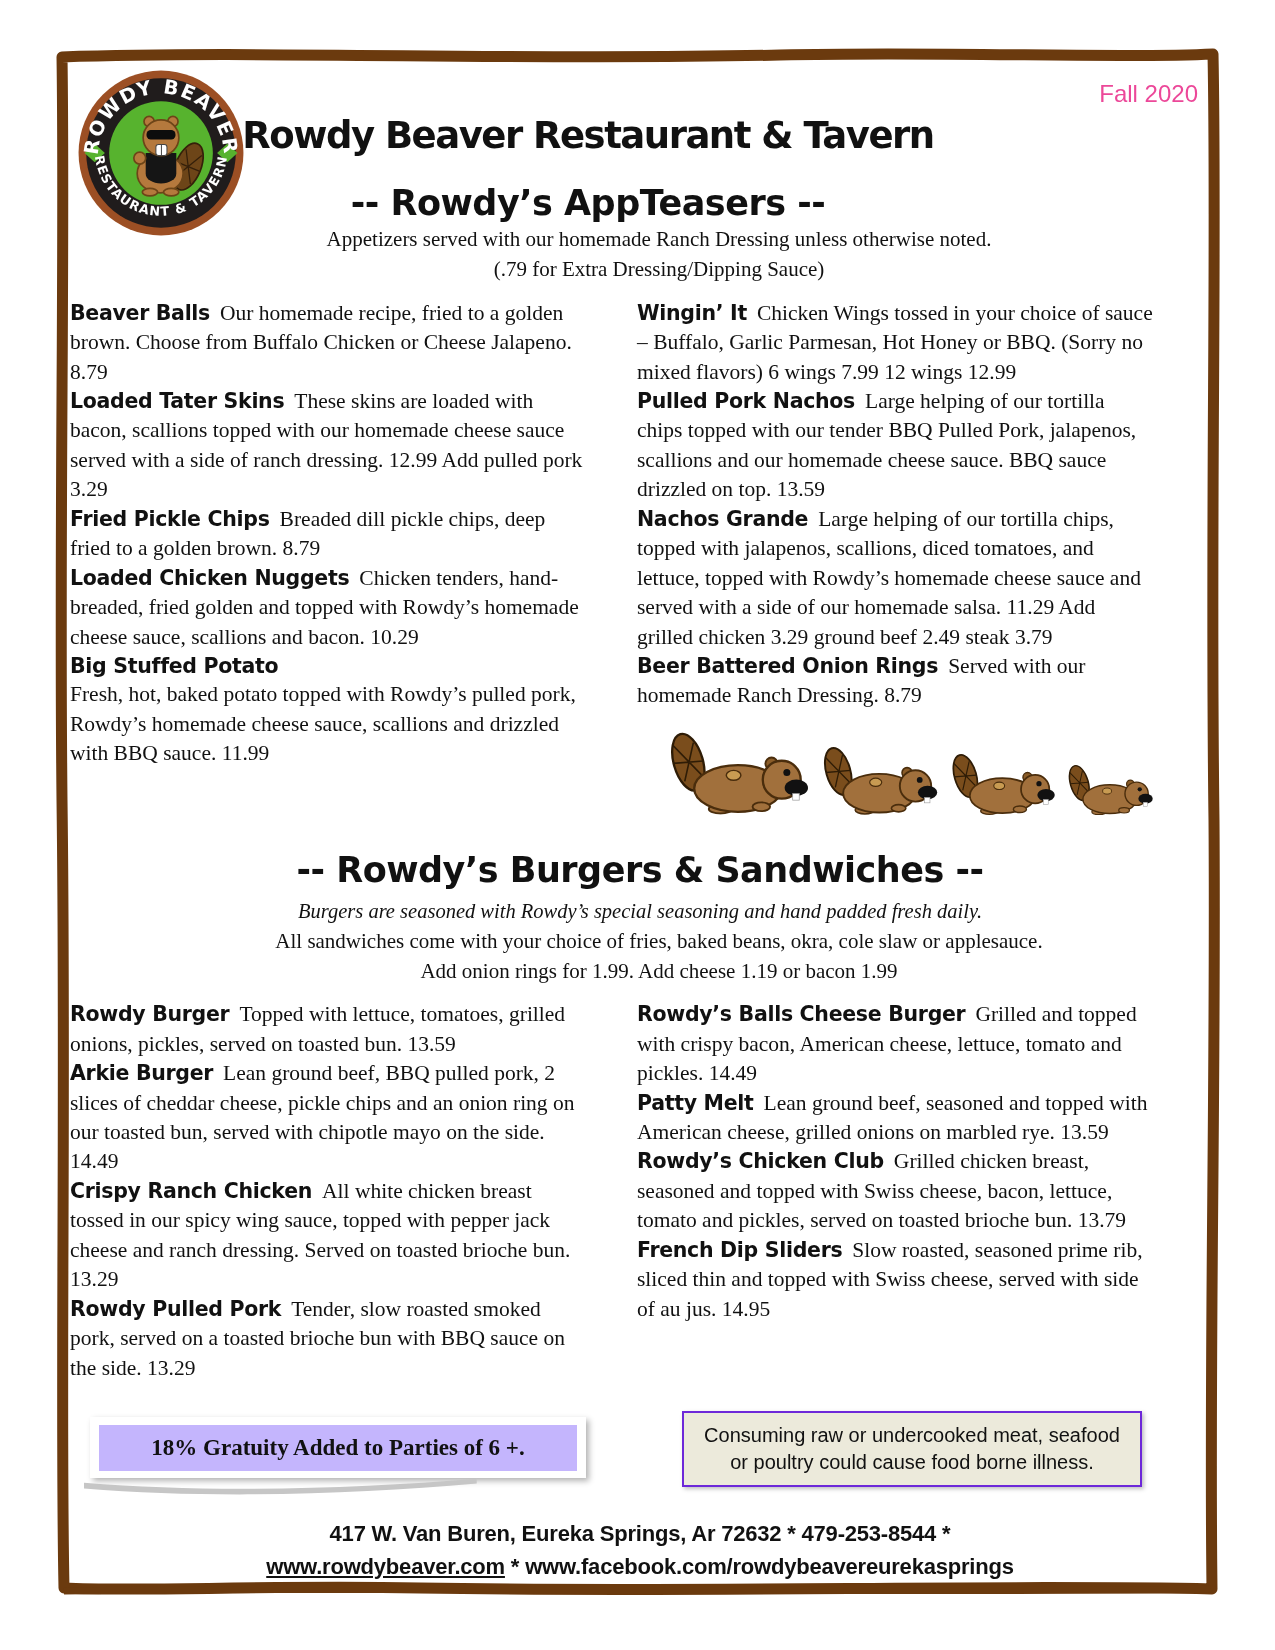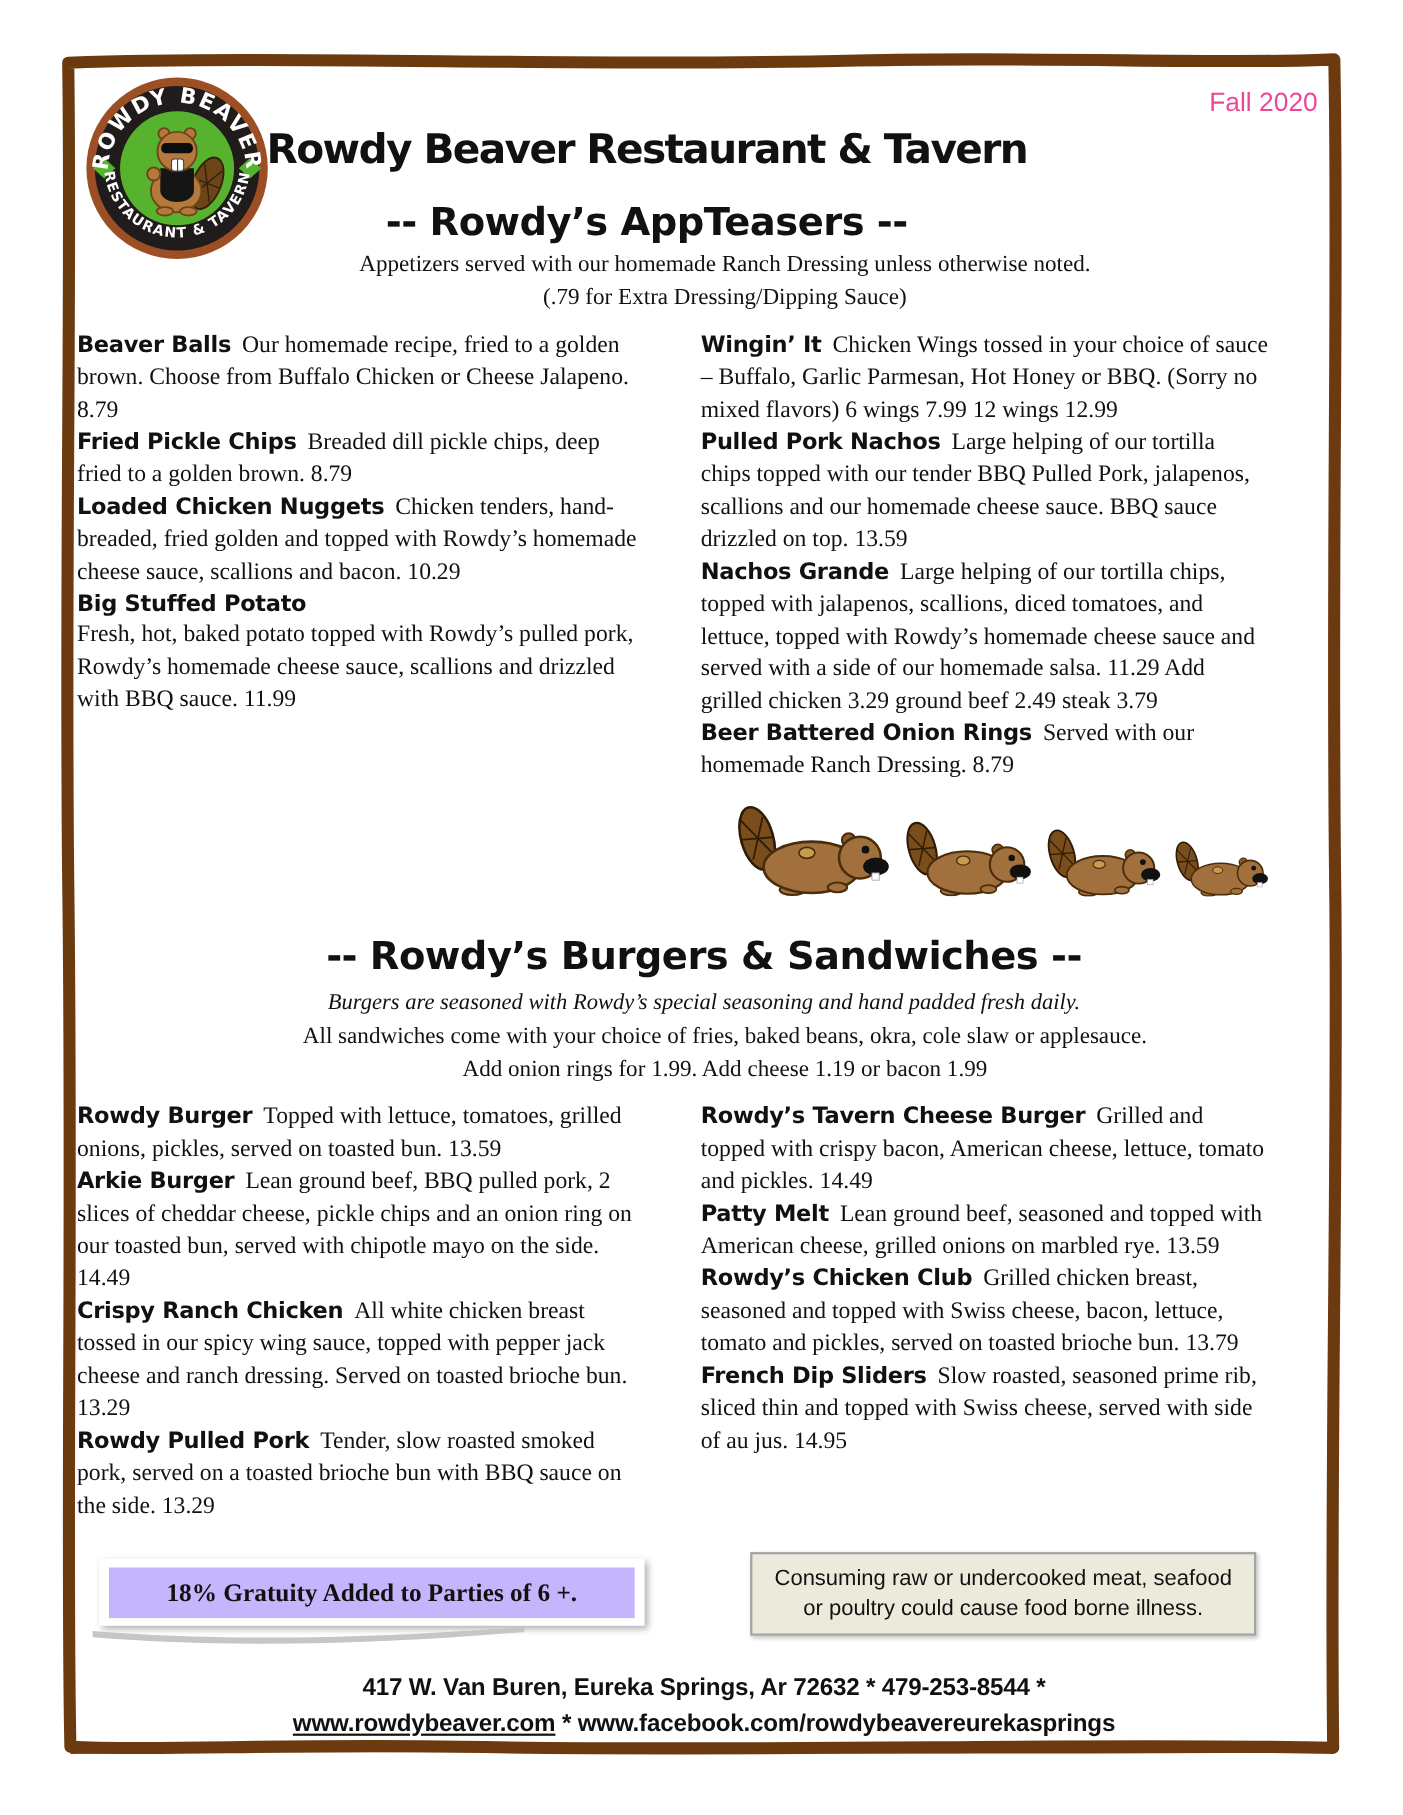--- a/index.html
+++ b/index.html
@@ -25,21 +25,21 @@
          letter-spacing:-0.3px;margin-right:10px;}
   .item.block .iname{display:block;margin-right:0;}
   .beaver-row{display:flex;align-items:flex-end;gap:8px;margin:12px 0 0 28px;}
   .bottom-row{display:flex;justify-content:space-between;margin-top:34px;align-items:flex-start;}
   .gratuity{position:relative;margin-left:20px;width:478px;background:#fff;
             padding:8px 9px 7px;box-shadow:3px 3px 6px rgba(0,0,0,0.3);}
   .gratuity-pink{background:#c4b5fd;text-align:center;padding:10px 4px;
                  font-family:"Liberation Serif",serif;font-weight:bold;font-size:23px;}
   .swoosh{position:absolute;left:-6px;right:-10px;bottom:-17px;height:18px;width:auto;}
   .warning{width:432px;margin-right:68px;margin-top:-6px;background:#eceadb;
-           border:2px solid #a3a3a3;box-shadow:2px 2px 4px rgba(0,0,0,0.25);
+           border:2px solid #6d28d9;box-shadow:2px 2px 4px rgba(0,0,0,0.25);
            padding:9px 12px;text-align:center;
            font-family:"Liberation Sans",sans-serif;font-size:20px;line-height:1.35;}
   .footer{margin-top:30px;text-align:center;font-family:"Liberation Sans",sans-serif;
           font-weight:bold;font-size:22px;letter-spacing:-0.2px;line-height:1.5;}
   .footer .link{text-decoration:underline;cursor:pointer;}
 </style>
 </head>
 <body>
 
 <svg class="frame" viewBox="0 0 1275 1650">
@@ -92,20 +92,21 @@
 
   <h1 class="title">Rowdy Beaver Restaurant &amp; Tavern</h1>
 
   <h2 class="h-app">-- Rowdy’s AppTeasers --</h2>
   <div class="note big">Appetizers served with our homemade Ranch Dressing unless otherwise noted.</div>
   <div class="note big">(.79 for Extra Dressing/Dipping Sauce)</div>
 
   <div class="cols">
     <div class="col">
       <p class="item"><span class="iname">Beaver Balls</span><span class="idesc">Our homemade recipe, fried to a golden brown.  Choose from Buffalo Chicken or Cheese Jalapeno.   8.79</span></p>
+      <p class="item"><span class="iname">Loaded Tater Skins</span><span class="idesc">These skins are loaded with bacon, scallions topped with our homemade cheese sauce served with a side of ranch dressing.   12.99 Add pulled pork 3.29</span></p>
       <p class="item"><span class="iname">Fried Pickle Chips</span><span class="idesc">Breaded dill pickle chips, deep fried to a golden brown.   8.79</span></p>
       <p class="item"><span class="iname">Loaded Chicken Nuggets</span><span class="idesc">Chicken tenders, hand-breaded, fried golden and topped with Rowdy’s homemade cheese sauce, scallions and bacon.  10.29</span></p>
       <p class="item block"><span class="iname">Big Stuffed Potato</span><span class="idesc">Fresh, hot, baked potato topped with Rowdy’s pulled pork, Rowdy’s homemade cheese sauce, scallions and drizzled with BBQ sauce. 11.99</span></p>
     </div>
     <div class="col">
       <p class="item"><span class="iname">Wingin’ It</span><span class="idesc">Chicken Wings tossed in your choice of sauce – Buffalo, Garlic Parmesan, Hot Honey or BBQ. (Sorry no mixed flavors)  6 wings 7.99  12 wings 12.99</span></p>
       <p class="item"><span class="iname">Pulled Pork Nachos</span><span class="idesc">Large helping of our tortilla chips topped with our tender BBQ Pulled Pork, jalapenos, scallions and our homemade cheese sauce. BBQ sauce drizzled on top.  13.59</span></p>
       <p class="item"><span class="iname">Nachos Grande</span><span class="idesc">Large helping of our tortilla chips, topped with jalapenos, scallions, diced tomatoes, and lettuce, topped with Rowdy’s homemade cheese sauce and served with a side of our homemade salsa.  11.29 Add grilled chicken  3.29 ground beef 2.49 steak 3.79</span></p>
       <p class="item"><span class="iname">Beer Battered Onion Rings</span><span class="idesc">Served with our homemade Ranch Dressing.  8.79</span></p>
 
@@ -132,21 +133,21 @@
   <div class="note big">Add onion rings for 1.99.  Add cheese 1.19 or bacon 1.99</div>
 
   <div class="cols">
     <div class="col">
       <p class="item"><span class="iname">Rowdy Burger</span><span class="idesc">Topped with lettuce, tomatoes, grilled onions, pickles, served on toasted bun.  13.59</span></p>
       <p class="item"><span class="iname">Arkie Burger</span><span class="idesc">Lean ground beef, BBQ pulled pork, 2 slices of cheddar cheese, pickle chips and an onion ring on our toasted bun, served with chipotle mayo on the side.  14.49</span></p>
       <p class="item"><span class="iname">Crispy Ranch Chicken</span><span class="idesc">All white chicken breast tossed in our spicy wing sauce, topped with pepper jack cheese and ranch dressing.  Served on toasted brioche bun.   13.29</span></p>
       <p class="item"><span class="iname">Rowdy Pulled Pork</span><span class="idesc">Tender, slow roasted smoked pork, served on a toasted brioche bun with BBQ sauce on the side.  13.29</span></p>
     </div>
     <div class="col">
-      <p class="item"><span class="iname">Rowdy’s Tavern Cheese Burger</span><span class="idesc">Grilled and topped with crispy bacon, American cheese, lettuce, tomato and pickles.   14.49</span></p>
+      <p class="item"><span class="iname">Rowdy’s Balls Cheese Burger</span><span class="idesc">Grilled and topped with crispy bacon, American cheese, lettuce, tomato and pickles.   14.49</span></p>
       <p class="item"><span class="iname">Patty Melt</span><span class="idesc">Lean ground beef, seasoned and topped with American cheese, grilled onions on marbled rye. 13.59</span></p>
       <p class="item"><span class="iname">Rowdy’s Chicken Club</span><span class="idesc">Grilled chicken breast, seasoned and topped with Swiss cheese, bacon, lettuce, tomato and pickles, served on toasted brioche bun. 13.79</span></p>
       <p class="item"><span class="iname">French Dip Sliders</span><span class="idesc">Slow roasted, seasoned prime rib, sliced thin and topped with Swiss cheese, served with side of au jus.   14.95</span></p>
     </div>
   </div>
 
   <div class="bottom-row">
     <div class="gratuity">
       <div class="gratuity-pink">18% Gratuity Added to Parties of 6 +.</div>
       <svg class="swoosh" viewBox="0 0 480 22" preserveAspectRatio="none">

